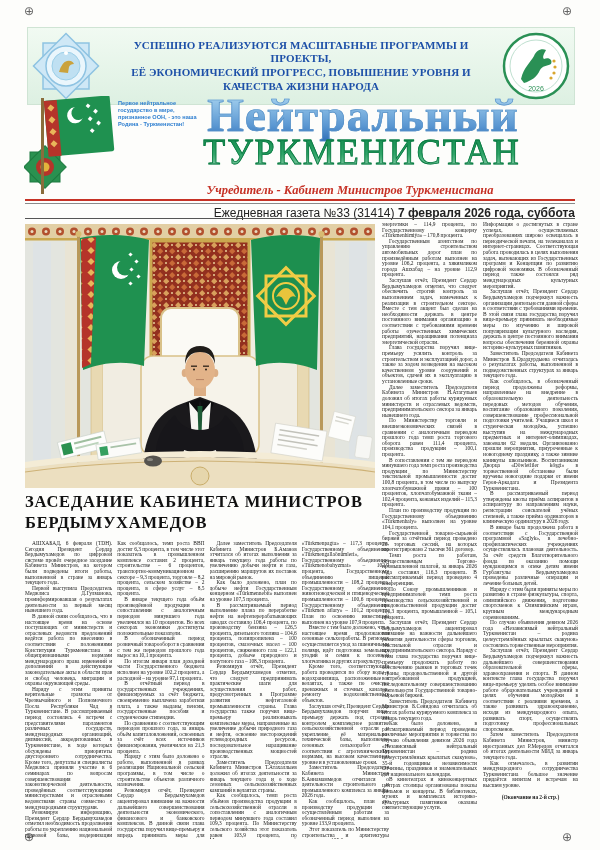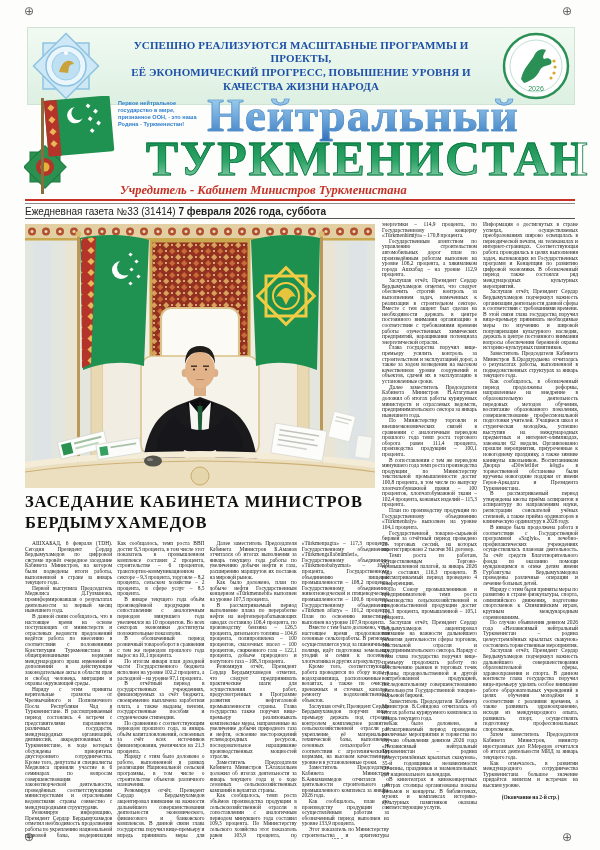--- a/index.html
+++ b/index.html
@@ -20,29 +20,29 @@
   .flag-wrap{position:absolute;left:24px;top:96px;width:92px;height:102px;}
   .slogan{position:absolute;left:118px;top:100px;width:80px;font-family:"Liberation Sans",sans-serif;
           font-size:5.6px;line-height:1.25;font-weight:bold;color:#2f7fd0;}
   .title-script{position:absolute;left:150px;top:88px;width:426px;text-align:center;
           font-weight:bold;font-size:47px;letter-spacing:1px;
           background:linear-gradient(180deg,#b8e0f6 0%,#5a97d2 70%,#2e6db6 100%);
           -webkit-background-clip:text;background-clip:text;color:transparent;
           -webkit-text-stroke:0.7px #5a93c8;
           text-shadow:0 0 0 rgba(0,0,0,0);}
   .title-caps{position:absolute;left:146px;top:131px;width:432px;text-align:center;
-          font-weight:bold;font-size:48px;letter-spacing:2px;
+          font-weight:normal;font-size:36px;letter-spacing:2px;
           background:linear-gradient(180deg,#0b8445 0%,#2fa468 55%,#a9dcc0 100%);
           -webkit-background-clip:text;background-clip:text;color:transparent;
           -webkit-text-stroke:0.8px #0a7a42;}
-  .founder{position:absolute;left:120px;top:183px;width:460px;text-align:left;
+  .founder{position:absolute;left:120px;top:183px;width:460px;text-align:center;
           font-size:12.5px;font-weight:bold;font-style:italic;color:#c63226;}
   .rule-red{position:absolute;left:25px;width:550px;top:199px;height:2px;background:#c63226;}
   .rule-gray{position:absolute;left:25px;width:550px;top:202.5px;height:1px;background:#8a8a8a;}
-  .dateline{position:absolute;left:25px;width:550px;top:206px;text-align:left;font-size:10px;color:#222;
+  .dateline{position:absolute;left:25px;width:550px;top:206px;text-align:right;font-size:12px;color:#222;
           font-family:"Liberation Sans",sans-serif;}
   .dateline b{font-weight:bold;}
   .rule-bottom{position:absolute;left:25px;width:550px;top:218px;height:1px;background:#555;}
 
   
   .photo{position:absolute;left:25px;top:224px;width:350px;height:264px;display:block;}
 
   
   .headline{position:absolute;left:25px;top:492px;width:350px;text-align:left;
           font-weight:bold;font-size:16.5px;line-height:1.25;letter-spacing:0.8px;color:#111;}

